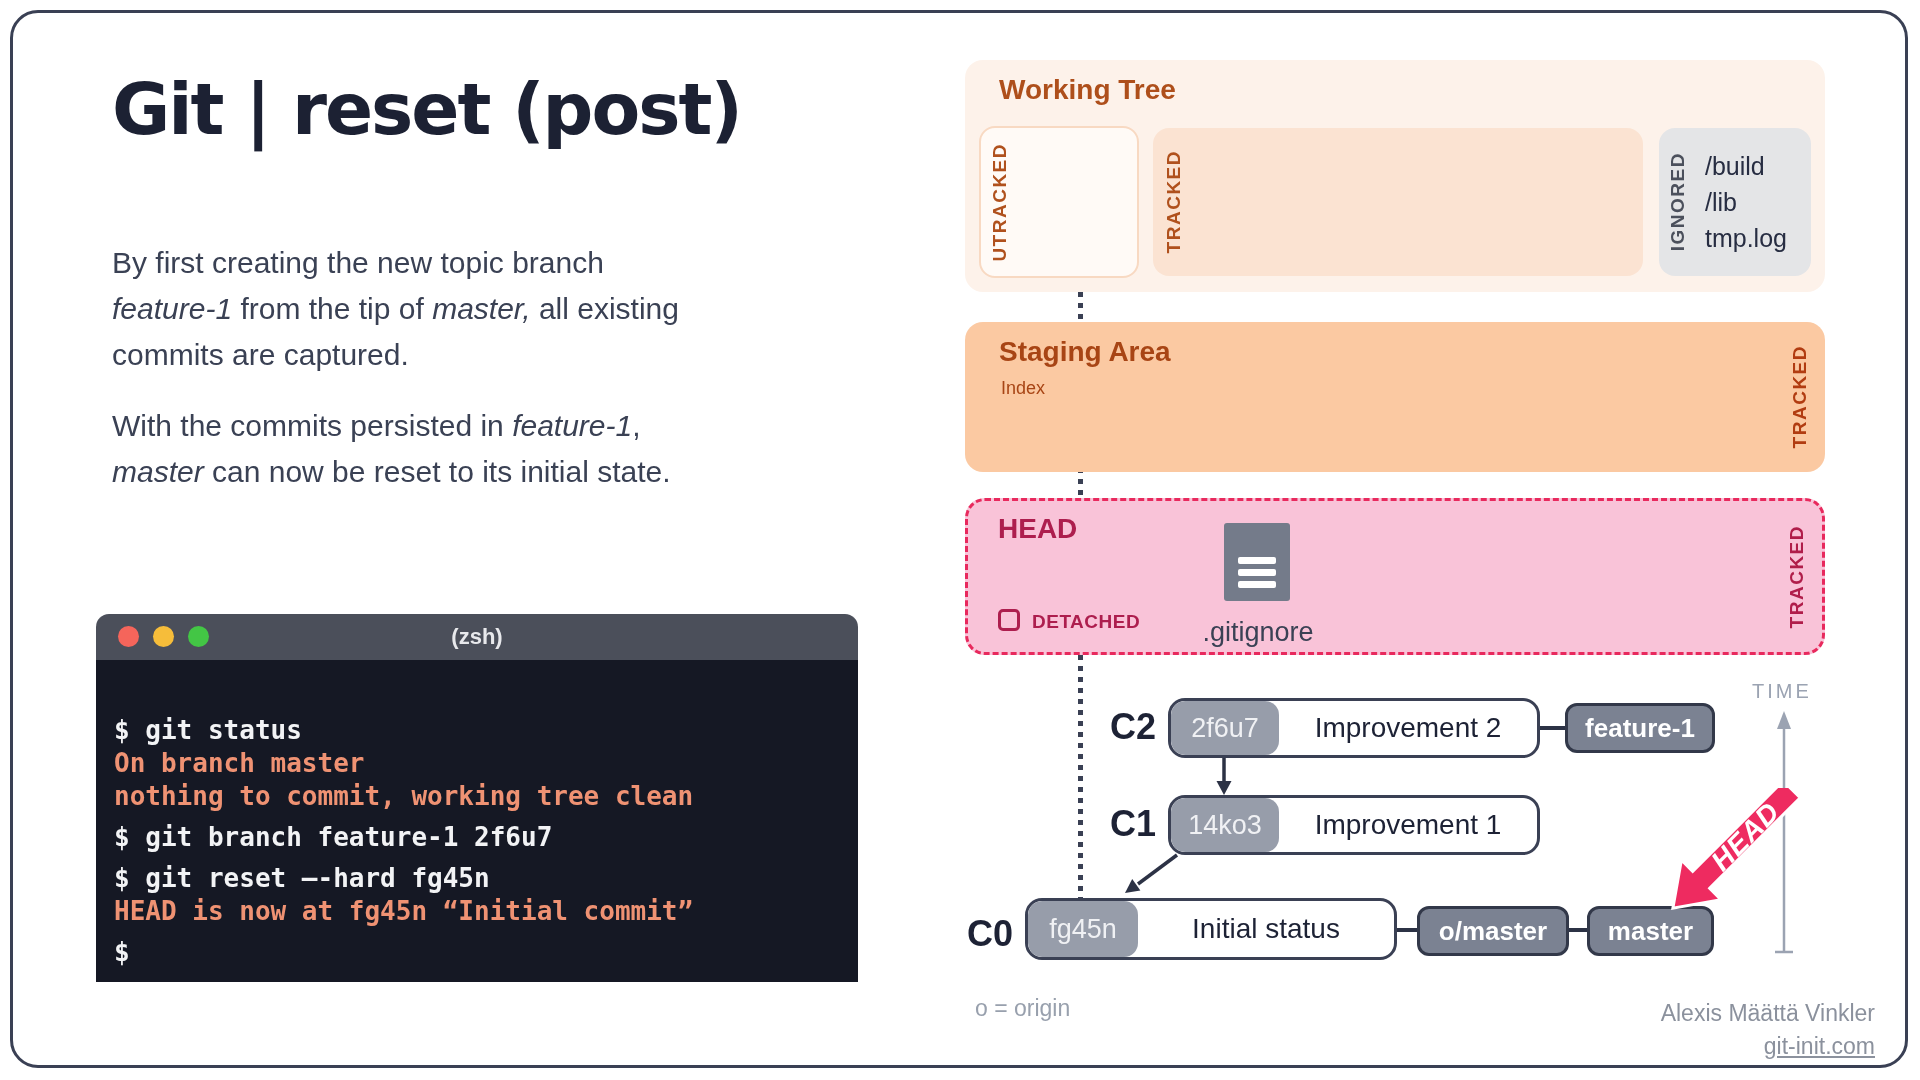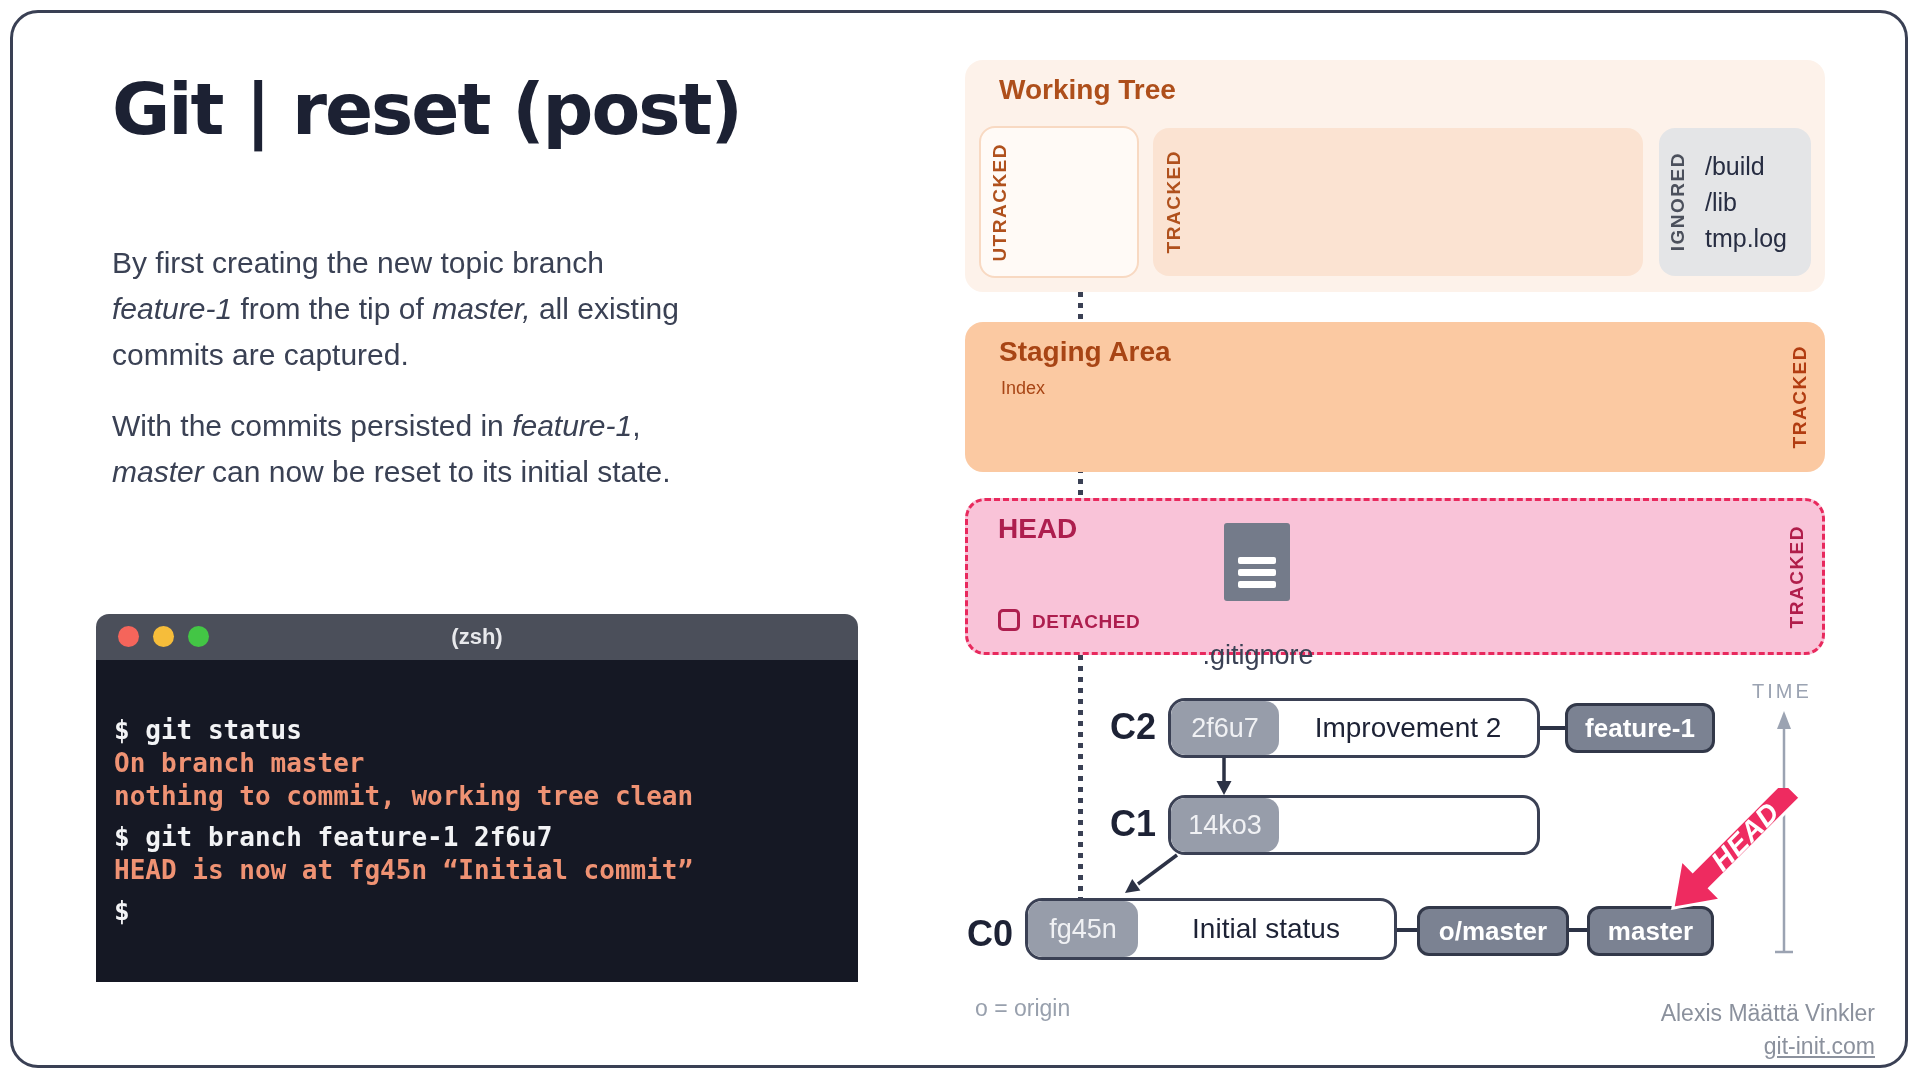--- a/index.html
+++ b/index.html
@@ -71,21 +71,21 @@
   .headp .vtext { color:#b01d4a; }
   .detached-box { position:absolute; left:30px; top:108px; width:22px; height:22px;
                   border:3px solid #ad1e4e; border-radius:5px; background:transparent; }
   .detached-label { position:absolute; left:64px; top:110px; font-size:19px; font-weight:600;
                     letter-spacing:0.5px; color:#ad1e4e; }
   .file-icon { position:absolute; left:256px; top:22px; width:66px; height:78px;
                background:#747b8a; border-radius:3px; }
   .file-icon .bar { position:absolute; left:14px; width:38px; height:7px; background:#fff;
                     border-radius:2px; }
   .file-name { position:absolute; left:200px; top:116px; width:180px; text-align:center;
-               font-size:27px; color:#3a4154;margin-top:23px; }
+               font-size:27px; color:#3a4154; }
 
   
   .time-label { position:absolute; left:1752px; top:680px; font-size:20px; letter-spacing:3px;
                 color:#9ba3b2; }
   .time-arrow { position:absolute; left:1772px; top:708px; z-index:2; }
 
   
   .c-label { position:absolute; width:58px; text-align:right; font-size:36px; font-weight:700;
              color:#1d2235; z-index:3; }
   .commit-box { position:absolute; display:flex; background:#fff; border:3px solid #3a4054;
@@ -126,20 +126,21 @@
         <span class="tdot tdot-yellow"></span>
         <span class="tdot tdot-green"></span>
       </div>
       <div class="term-title">(zsh)</div>
     </div>
     <div class="term-body">
         <div class="tline cmd">$ git status</div>
         <div class="tline out">On branch master</div>
         <div class="tline out">nothing to commit, working tree clean</div>
         <div class="tline cmd gap">$ git branch feature-1 2f6u7</div>
+        <div class="tline cmd gap">$ git reset —-hard fg45n</div>
         <div class="tline out">HEAD is now at fg45n “Initial commit”</div>
         <div class="tline cmd gap">$</div>
       </div>
   </div>
 
   <div class="dotted-line"></div>
 
   <div class="panel wt">
     <div class="panel-title">Working Tree</div>
     <div class="wt-untracked">
@@ -205,20 +206,21 @@
   <div class="commit-box" style="left:1168px; top:698px; width:372px; height:60px;">
     <div class="commit-hash">2f6u7</div>
     <div class="commit-msg">Improvement 2</div>
   </div>
   <div class="connector" style="left:1538px; top:726px; width:30px;"></div>
   <div class="branch-label" style="left:1565px; top:703px; width:150px; height:50px;">feature-1</div>
 
   <div class="c-label" style="left:1098px; top:803px;">C1</div>
   <div class="commit-box" style="left:1168px; top:795px; width:372px; height:60px;">
     <div class="commit-hash">14ko3</div>
+    <div class="commit-msg">Improvement 1</div>
   </div>
 
   <div class="c-label" style="left:955px; top:913px;">C0</div>
   <div class="commit-box" style="left:1025px; top:898px; width:372px; height:62px;">
     <div class="commit-hash" style="width:110px;">fg45n</div>
     <div class="commit-msg">Initial status</div>
   </div>
   <div class="connector" style="left:1395px; top:928px; width:24px;"></div>
   <div class="branch-label" style="left:1417px; top:906px; width:152px; height:50px;">o/master</div>
   <div class="connector" style="left:1567px; top:928px; width:22px;"></div>

